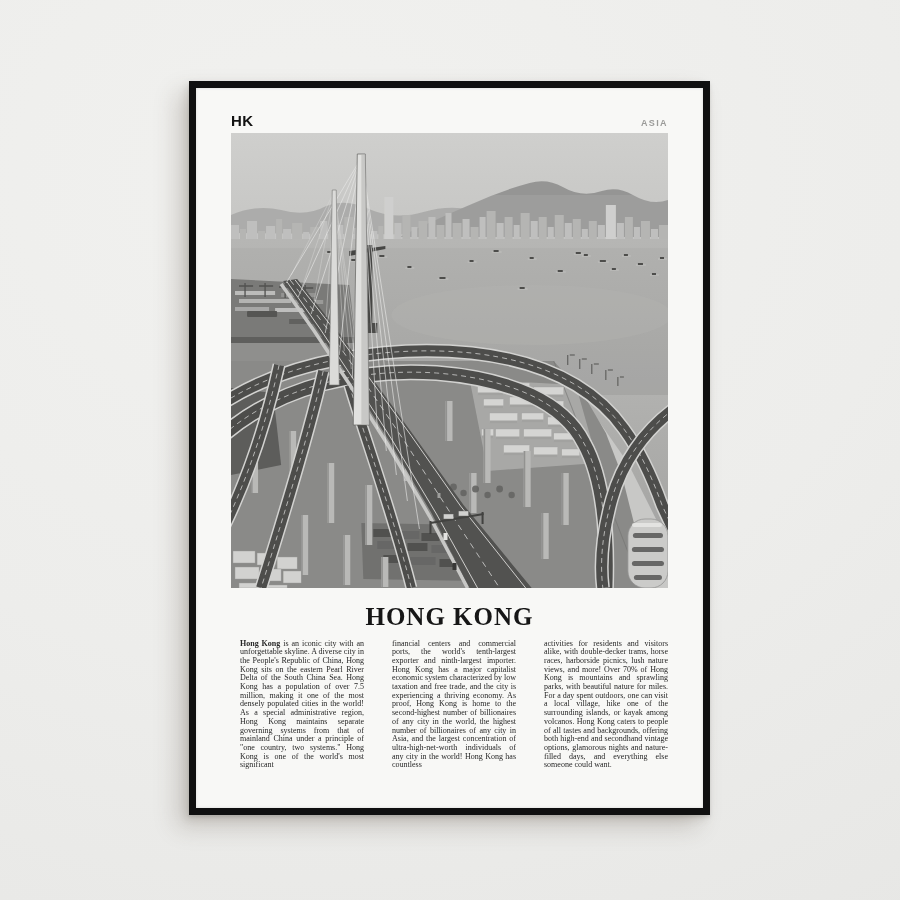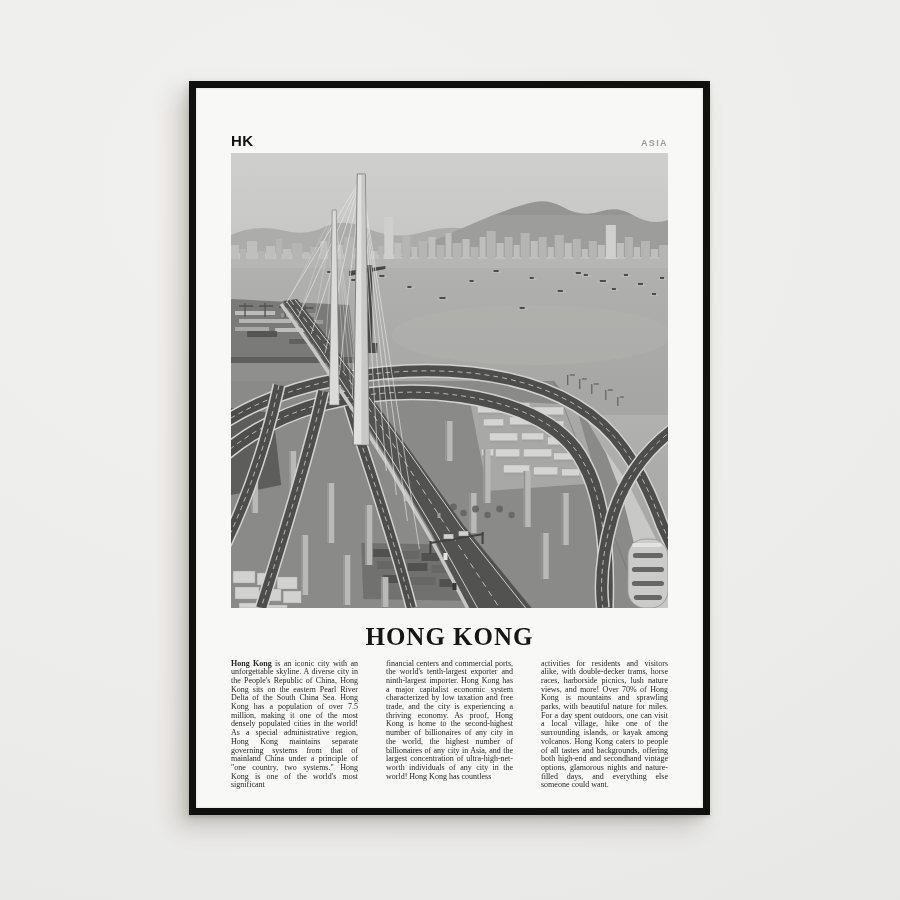--- a/index.html
+++ b/index.html
@@ -4,29 +4,29 @@
 <style>
   html,body{margin:0;padding:0;}
   body{width:900px;height:900px;font-family:"Liberation Sans",sans-serif;}
   .wall{position:relative;width:900px;height:900px;
         background:radial-gradient(120% 100% at 35% 20%, #f1f1ef 0%, #ededeb 55%, #e7e7e5 100%);
         overflow:hidden;}
   .frame{position:absolute;left:189px;top:81px;width:507px;height:720px;
          border:7px solid #101010;background:#f8f8f6;
          box-shadow:-12px 12px 22px rgba(80,68,55,0.22), -3px 4px 8px rgba(80,68,55,0.14), 0 2px 3px rgba(0,0,0,0.10);}
   .poster{position:relative;width:100%;height:100%;box-sizing:border-box;
-          padding:44px 35px 0 35px;background:#f8f8f6;
+          padding:24px 35px 0 35px;background:#f8f8f6;
           box-shadow:inset 0 0 3px rgba(0,0,0,0.12);}
   .header-row{display:flex;justify-content:space-between;align-items:baseline;height:14px;margin-bottom:7px;}
   .hk{font-size:15px;font-weight:800;letter-spacing:0.5px;color:#121212;}
   .region{font-size:9px;font-weight:700;letter-spacing:1.4px;color:#9b9b99;}
   .photo{display:block;width:437px;height:455px;background:#c6c6c4;}
   .title{margin:15px 0 0 0;text-align:center;font-family:"Liberation Serif",serif;
          font-weight:700;font-size:25px;line-height:1.1;letter-spacing:1px;color:#161616;}
-  .columns{display:flex;gap:28px;margin-top:9px;}
+  .columns{display:flex;gap:28px;margin-top:9px;margin-left:9px;}
   .col{flex:1 1 0;margin:0;font-family:"Liberation Serif",serif;font-size:8px;line-height:8.7px;
        text-align:justify;color:#262626;}
   .col b{font-weight:700;}
 </style>
 </head>
 <body>
 
 <div class="wall">
   <div class="frame">
     <div class="poster">

